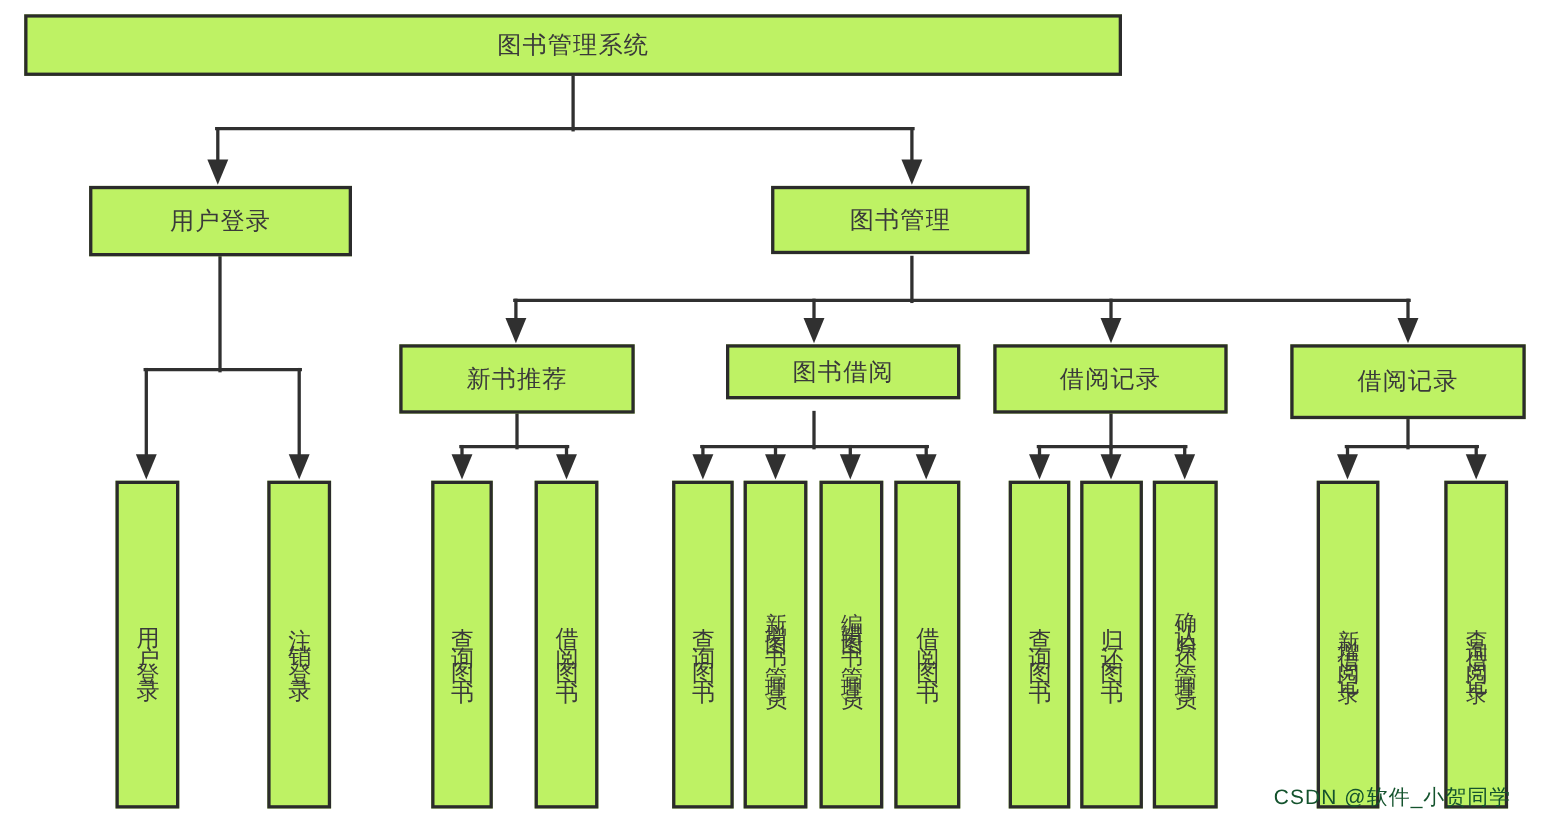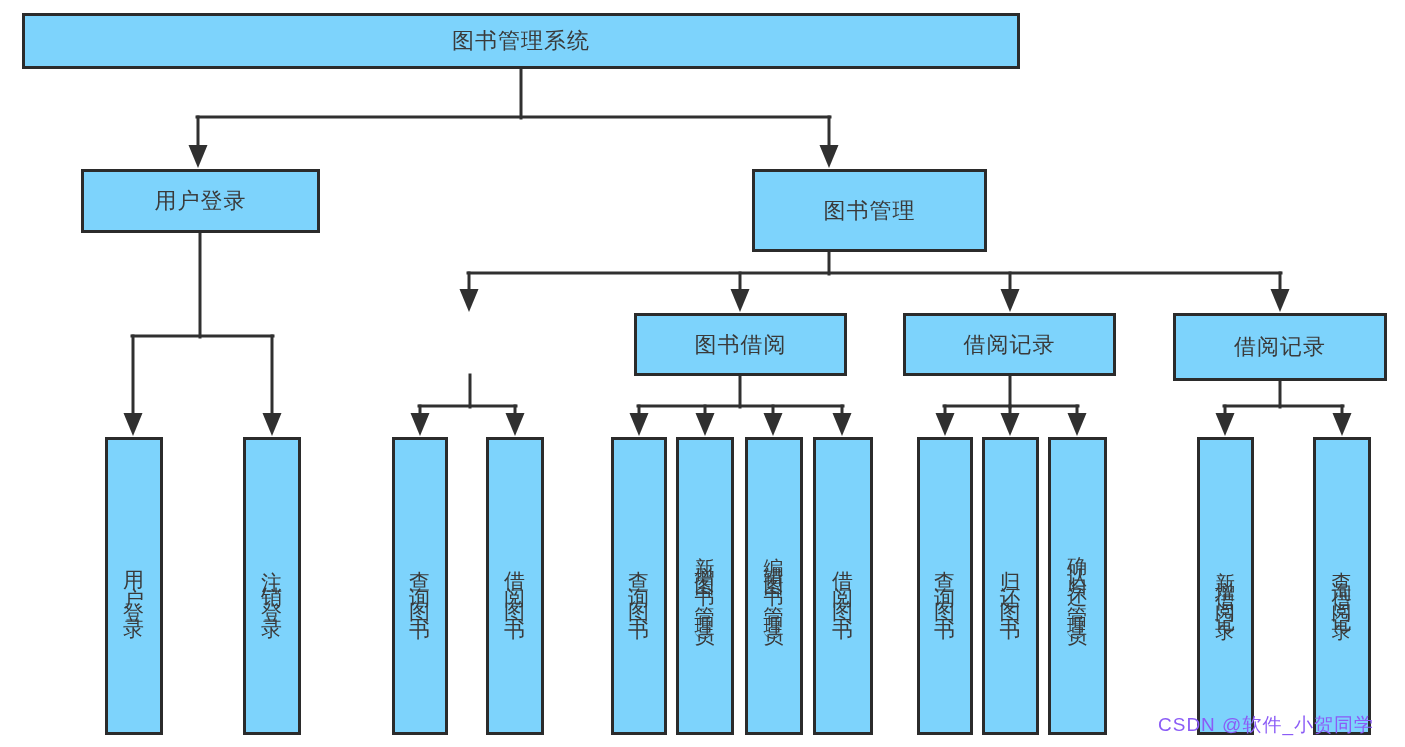--- a/index.html
+++ b/index.html
@@ -12,21 +12,21 @@
     font-family: "Liberation Sans", "DejaVu Sans", sans-serif;
   }
   #edge-layer {
     position: absolute;
     left: 0; top: 0;
     width: 1405px; height: 747px;
     z-index: 1;
   }
   .node {
     position: absolute;
-    background: #7dd3fc;
+    background: #bef264;
     border: 3px solid #2b2b2b;
     box-sizing: border-box;
     display: flex;
     align-items: center;
     justify-content: center;
     z-index: 2;
     color: #3a3a3a;
   }
   .node .lbl {
     font-size: 22px;
@@ -46,21 +46,21 @@
     font-size: 20px;
     letter-spacing: 10px;
   }
   #watermark {
     position: absolute;
     left: 1158px;
     top: 712px;
     width: 240px;
     font-size: 19px;
     letter-spacing: 1px;
-    color: #8b5cf6;
+    color: #14532d;
     z-index: 5;
     white-space: nowrap;
   }
 </style>
 </head>
 <body>
 
 <div id="stage">
   <svg id="edge-layer" viewBox="0 0 1405 747" xmlns="http://www.w3.org/2000/svg">
       <line x1="521" y1="69" x2="521" y2="118" stroke="#303030" stroke-width="3" stroke-linecap="square"></line>
@@ -116,24 +116,27 @@
       <line x1="1342" y1="406" x2="1342" y2="422" stroke="#303030" stroke-width="3" stroke-linecap="square"></line>
       <polygon points="1332.5,413 1351.5,413 1342,436" fill="#303030"></polygon>
     </svg>
   <div id="watermark">CSDN @软件_小贺同学</div>
 <div class="node" style="left: 22px; top: 13px; width: 998px; height: 56px;">
       <span class="lbl">图书管理系统</span>
     </div>
     <div class="node" style="left: 81px; top: 169px; width: 239px; height: 64px;">
       <span class="lbl">用户登录</span>
     </div>
-    <div class="node" style="left: 752px; top: 169px; width: 235px; height: 83px;">
+    <div class="node" style="left: 701px; top: 169px; width: 235px; height: 62px;">
       <span class="lbl">图书管理</span>
     </div>
-    <div class="node" style="left: 634px; top: 313px; width: 213px; height: 63px;">
+    <div class="node" style="left: 363px; top: 313px; width: 214px; height: 63px;">
+      <span class="lbl">新书推荐</span>
+    </div>
+    <div class="node" style="left: 660px; top: 313px; width: 213px; height: 50px;">
       <span class="lbl">图书借阅</span>
     </div>
     <div class="node" style="left: 903px; top: 313px; width: 213px; height: 63px;">
       <span class="lbl">借阅记录</span>
     </div>
     <div class="node" style="left: 1173px; top: 313px; width: 214px; height: 68px;">
       <span class="lbl">借阅记录</span>
     </div>
     <div class="node v" style="left: 105px; top: 437px; width: 58px; height: 298px;">
       <span class="lbl">用户登录</span>

